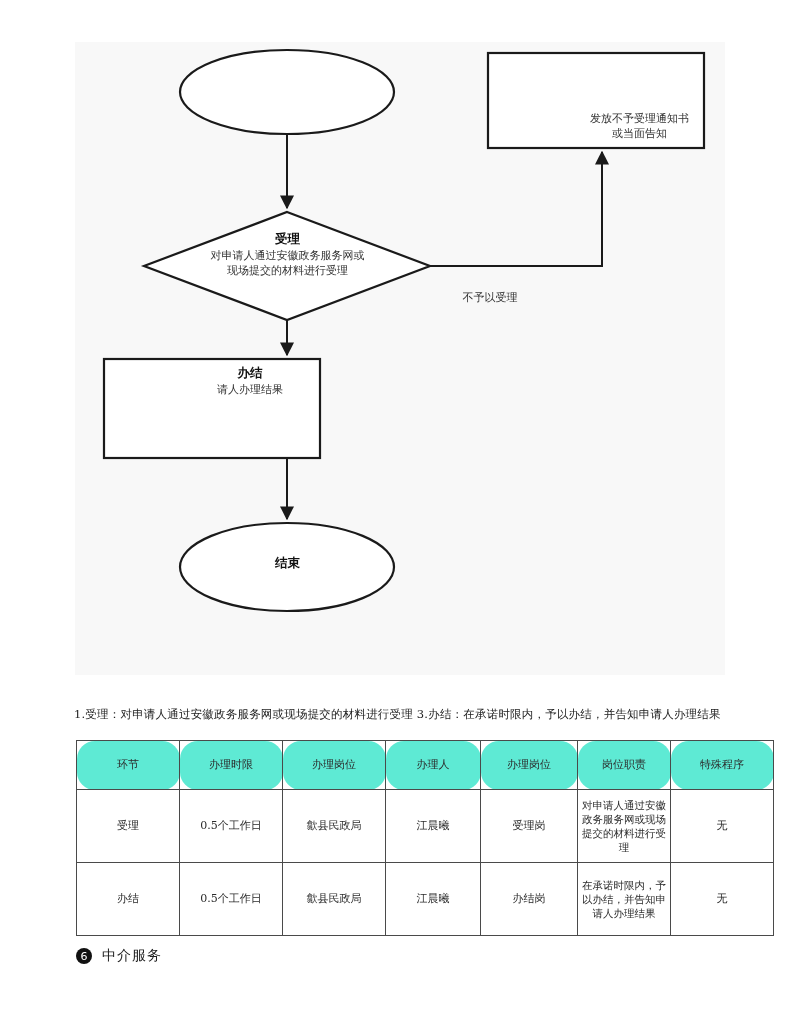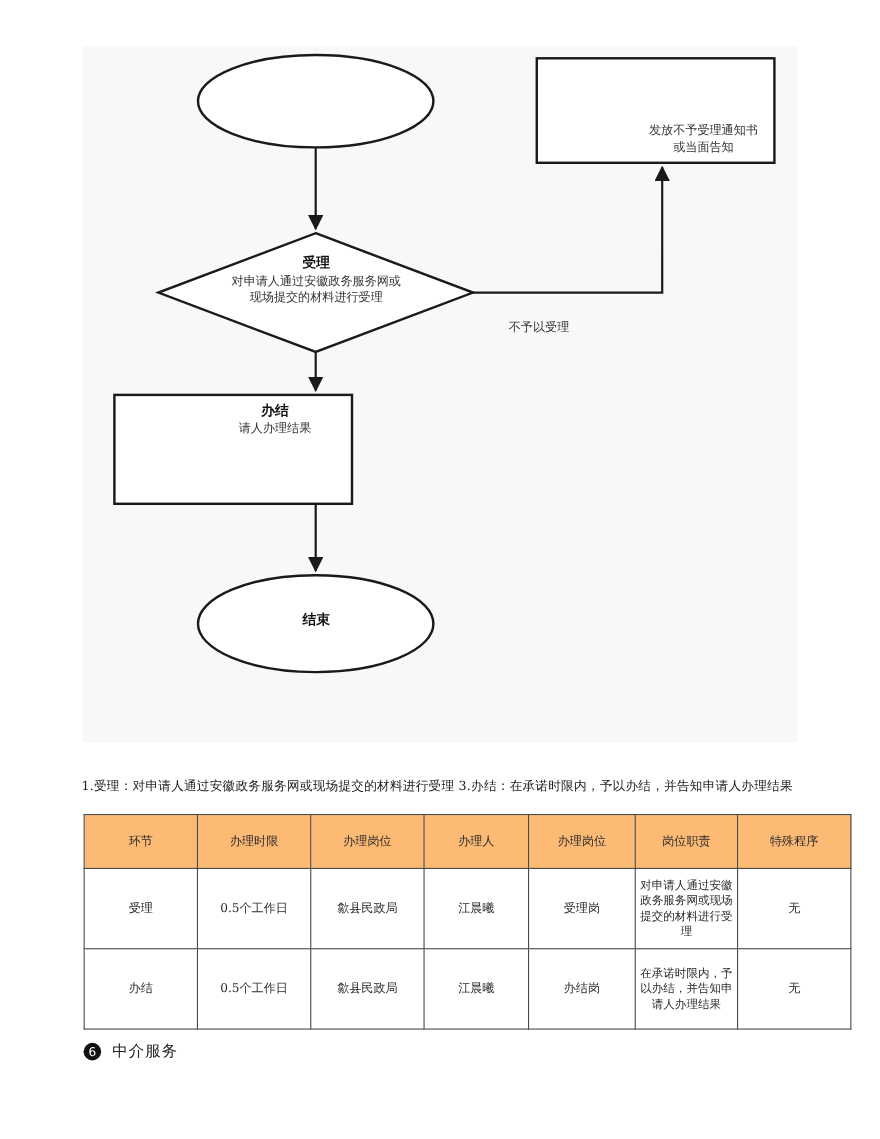--- a/index.html
+++ b/index.html
@@ -89,22 +89,23 @@
   #proc-table th,
   #proc-table td {
     border: 1px solid #4a4a4a;
     text-align: center;
     vertical-align: middle;
     padding: 4px 3px;
     line-height: 1.35;
     font-weight: normal;
   }
   #proc-table thead th {
-    background: #fdba74;
+    background: #5eead4;
     height: 40px;
+    border-radius: 18px;
   }
   #proc-table tbody td {
     height: 64px;
   }
   .col-0 { width: 96px; }
   .col-1 { width: 96px; margin-top: 39px; }
   .col-2 { width: 96px; }
   .col-3 { width: 88px; }
   .col-4 { width: 90px; }
   .col-5 { width: 86px; }

